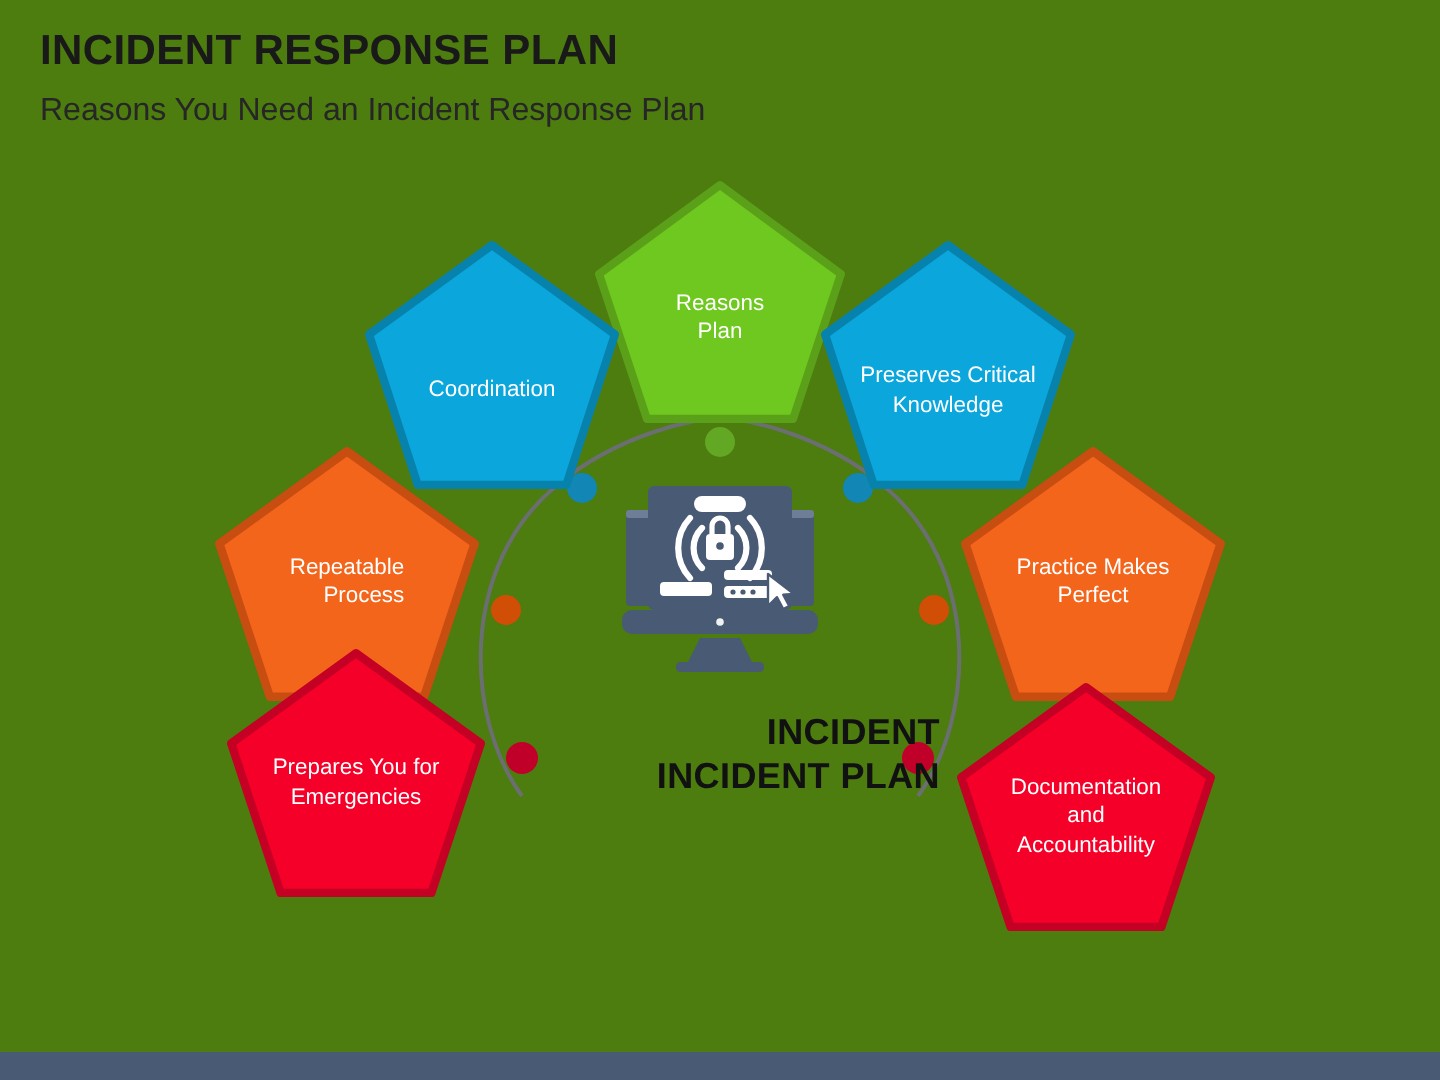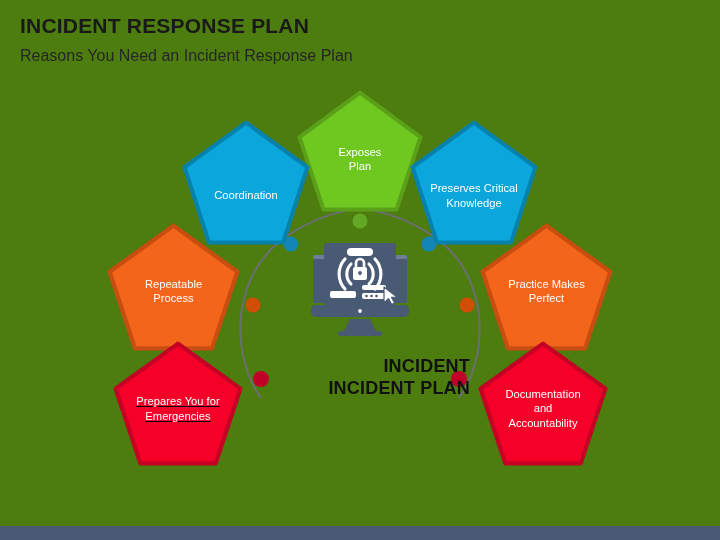--- a/index.html
+++ b/index.html
@@ -87,27 +87,27 @@
   
   #pent-exposes-gaps   { left: 297px; top: 12px;  width: 126px; height: 122px; }
   #pent-exposes-gaps .plabel { transform: translateY(8px); }
 
   #pent-coordination   { left: 182px; top: 42px;  width: 128px; height: 125px; }
   #pent-coordination .plabel { transform: translateY(13px); }
 
   #pent-preserves      { left: 410px; top: 42px;  width: 128px; height: 125px; }
   #pent-preserves .plabel { transform: translateY(13px); text-align: center; }
 
-  #pent-repeatable     { left: 107px; top: 145px; width: 133px; height: 128px; }
+  #pent-repeatable     { left: 107px; top: 145px; width: 133px; height: 128px; text-align: right; }
   #pent-repeatable .plabel { transform: translateY(4px); }
 
   #pent-practice       { left: 480px; top: 145px; width: 133px; height: 128px; align-items: center; }
   #pent-practice .plabel { transform: translateY(4px); }
 
-  #pent-prepares       { left: 113px; top: 263px; width: 130px; height: 125px; text-decoration: underline; }
+  #pent-prepares       { left: 113px; top: 246px; width: 130px; height: 125px; }
   #pent-prepares .plabel { transform: translateY(5px); }
 
   #pent-documentation  { left: 478px; top: 263px; width: 130px; height: 125px; }
   #pent-documentation .plabel { transform: translateY(5px); }
 
   #arc-layer {
     position: absolute;
     left: 0;
     top: 0;
     width: 720px;
@@ -166,21 +166,21 @@
       <circle cx="253" cy="227" r="7.5" fill="#d14e06"></circle>
       <circle cx="467" cy="227" r="7.5" fill="#d14e06"></circle>
       <circle cx="261" cy="301" r="8" fill="#c10029"></circle>
       <circle cx="459" cy="301" r="8" fill="#c10029"></circle>
     </svg>
 
     <div class="pent" id="pent-exposes-gaps">
       <svg viewBox="0 0 100 96" preserveAspectRatio="none">
         <polygon points="50,2 98,37 79,94 21,94 2,37" fill="#6fc81f" stroke="#5aa019" stroke-width="3.2" stroke-linejoin="round"></polygon>
       </svg>
-      <div class="plabel"><span>Exposes</span><br><span>Plan</span></div>
+      <div class="plabel"><span>Reasons</span><br><span>Plan</span></div>
     </div>
 
     <div class="pent" id="pent-coordination">
       <svg viewBox="0 0 100 98" preserveAspectRatio="none">
         <polygon points="50,2 98,37 79,96 21,96 2,37" fill="#0ba6dc" stroke="#0782ac" stroke-width="3.2" stroke-linejoin="round"></polygon>
       </svg>
       <div class="plabel">Coordination</div>
     </div>
 
     <div class="pent" id="pent-preserves">

